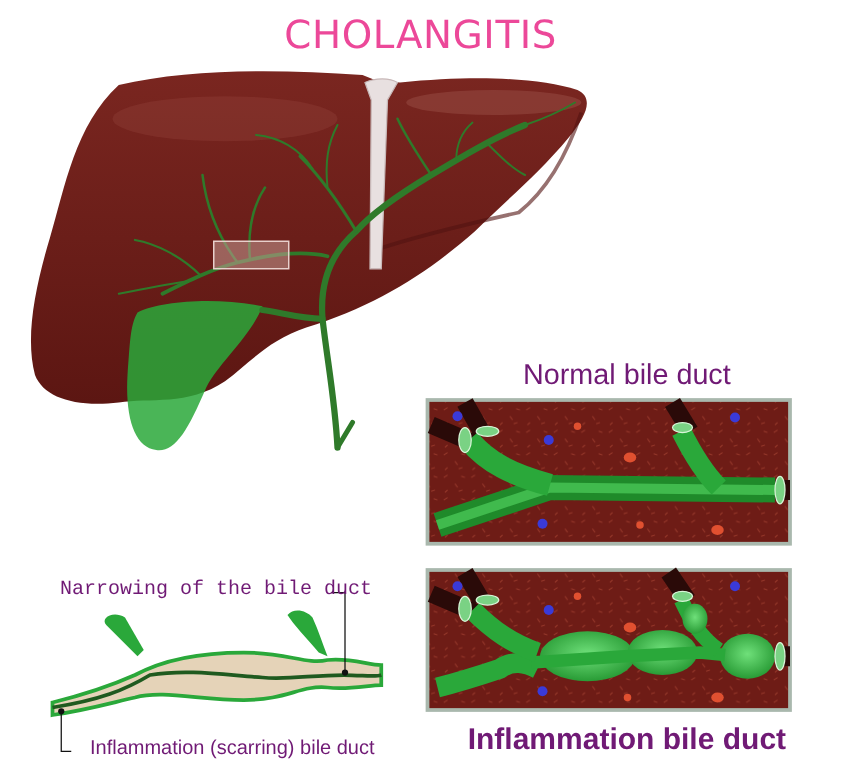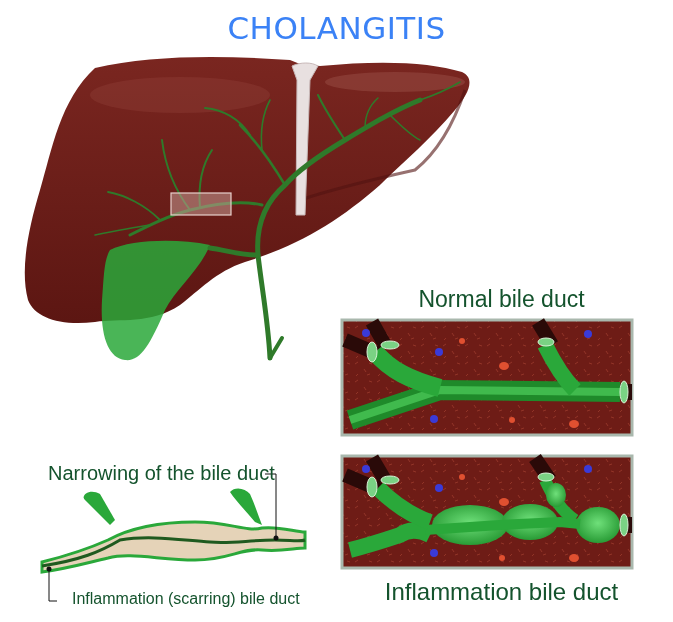--- a/index.html
+++ b/index.html
@@ -1,21 +1,21 @@
 <!DOCTYPE html>
 <html><head>
 <meta charset="utf-8">
 <style>
   html,body{margin:0;padding:0;background:#ffffff;}
   body{width:673px;height:622px;position:relative;overflow:hidden;font-family:"DejaVu Sans","Liberation Sans",sans-serif;}
-  .title{position:absolute;left:0;width:673px;top:10px;text-align:center;font-size:31px;color:#3b82f6;letter-spacing:0.5px;font-family:"DejaVu Sans",sans-serif;}
-  .label{position:absolute;color:#14532d;font-family:"Liberation Sans",sans-serif;white-space:nowrap;}
+  .title{position:absolute;left:0;width:673px;top:10px;text-align:center;font-size:31px;color:#ec4899;letter-spacing:0.5px;font-family:"DejaVu Sans",sans-serif;}
+  .label{position:absolute;color:#701a75;font-family:"Liberation Sans",sans-serif;white-space:nowrap;}
   .lbl-normal{left:330px;width:343px;text-align:center;top:286px;font-size:23px;}
-  .lbl-inflam{left:330px;width:343px;text-align:center;top:578px;font-size:24px;}
-  .lbl-narrow{left:48px;top:462px;font-size:20px;}
+  .lbl-inflam{left:330px;width:343px;text-align:center;top:578px;font-size:24px;font-weight:bold;}
+  .lbl-narrow{left:48px;top:462px;font-size:16px;font-family:Liberation Mono, monospace;}
   .lbl-scar{left:72px;top:590px;font-size:16px;}
   svg{position:absolute;left:0;top:0;}
 </style>
 </head>
 <body>
 
 <div class="title">CHOLANGITIS</div>
 
 <svg width="673" height="622" viewBox="0 0 673 622">
   <defs>

